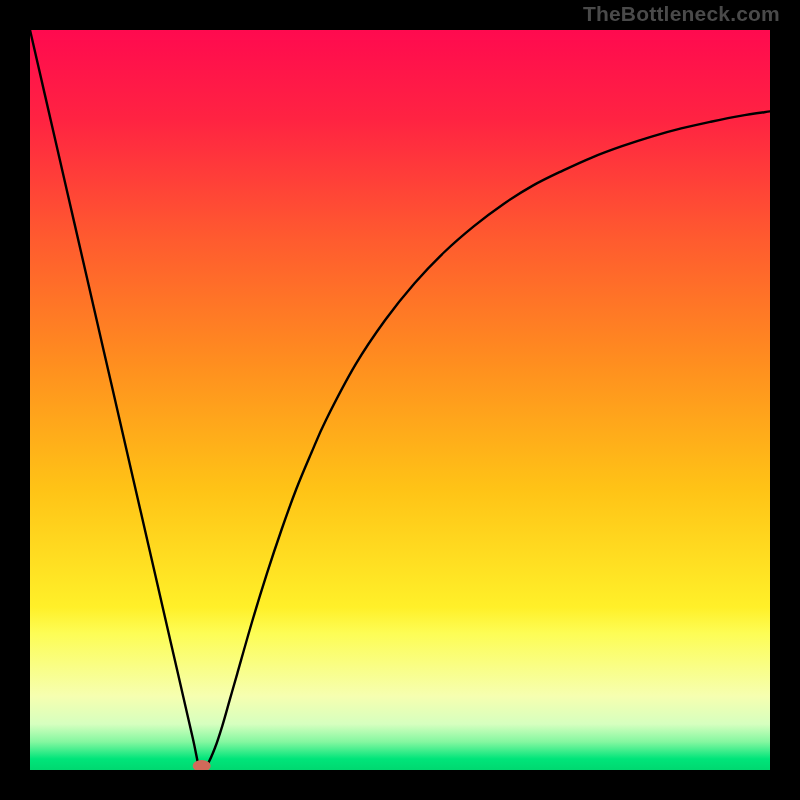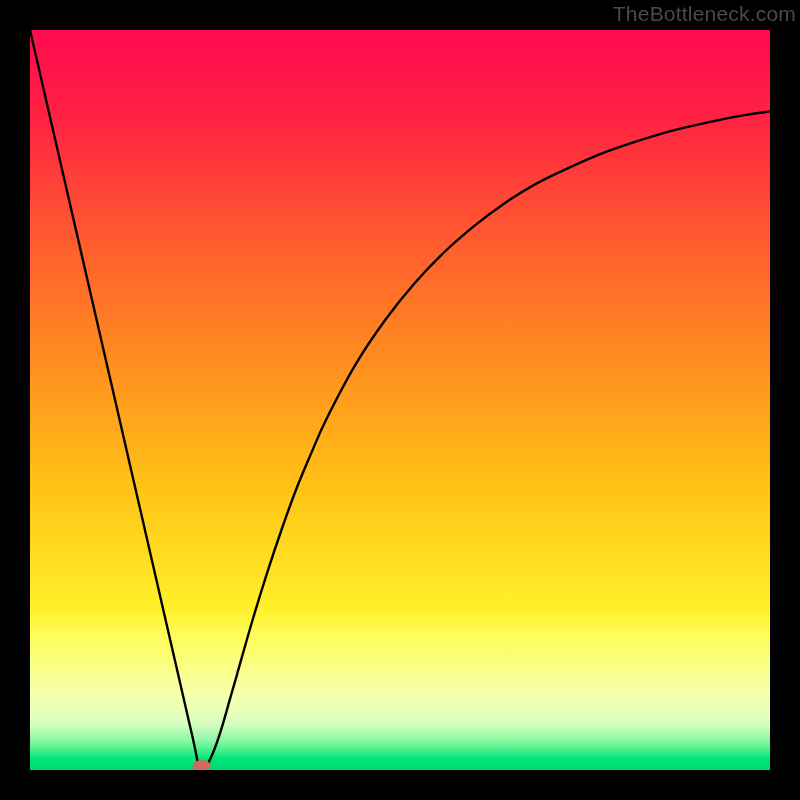--- a/index.html
+++ b/index.html
@@ -13,25 +13,25 @@
   }
   .outer {
     position: relative;
     width: 800px;
     height: 800px;
     background: #000;
   }
   .watermark {
     position: absolute;
     top: 2px;
-    right: 4px;
+    right: 20px;
     color: #4a4a4a;
     font-size: 21px;
     letter-spacing: 0.2px;
-    font-weight: 400;
+    font-weight: 700;
     z-index: 5;
   }
   .plot-area {
     position: absolute;
     left: 30px;
     top: 30px;
     width: 740px;
     height: 740px;
     overflow: hidden;
   }

